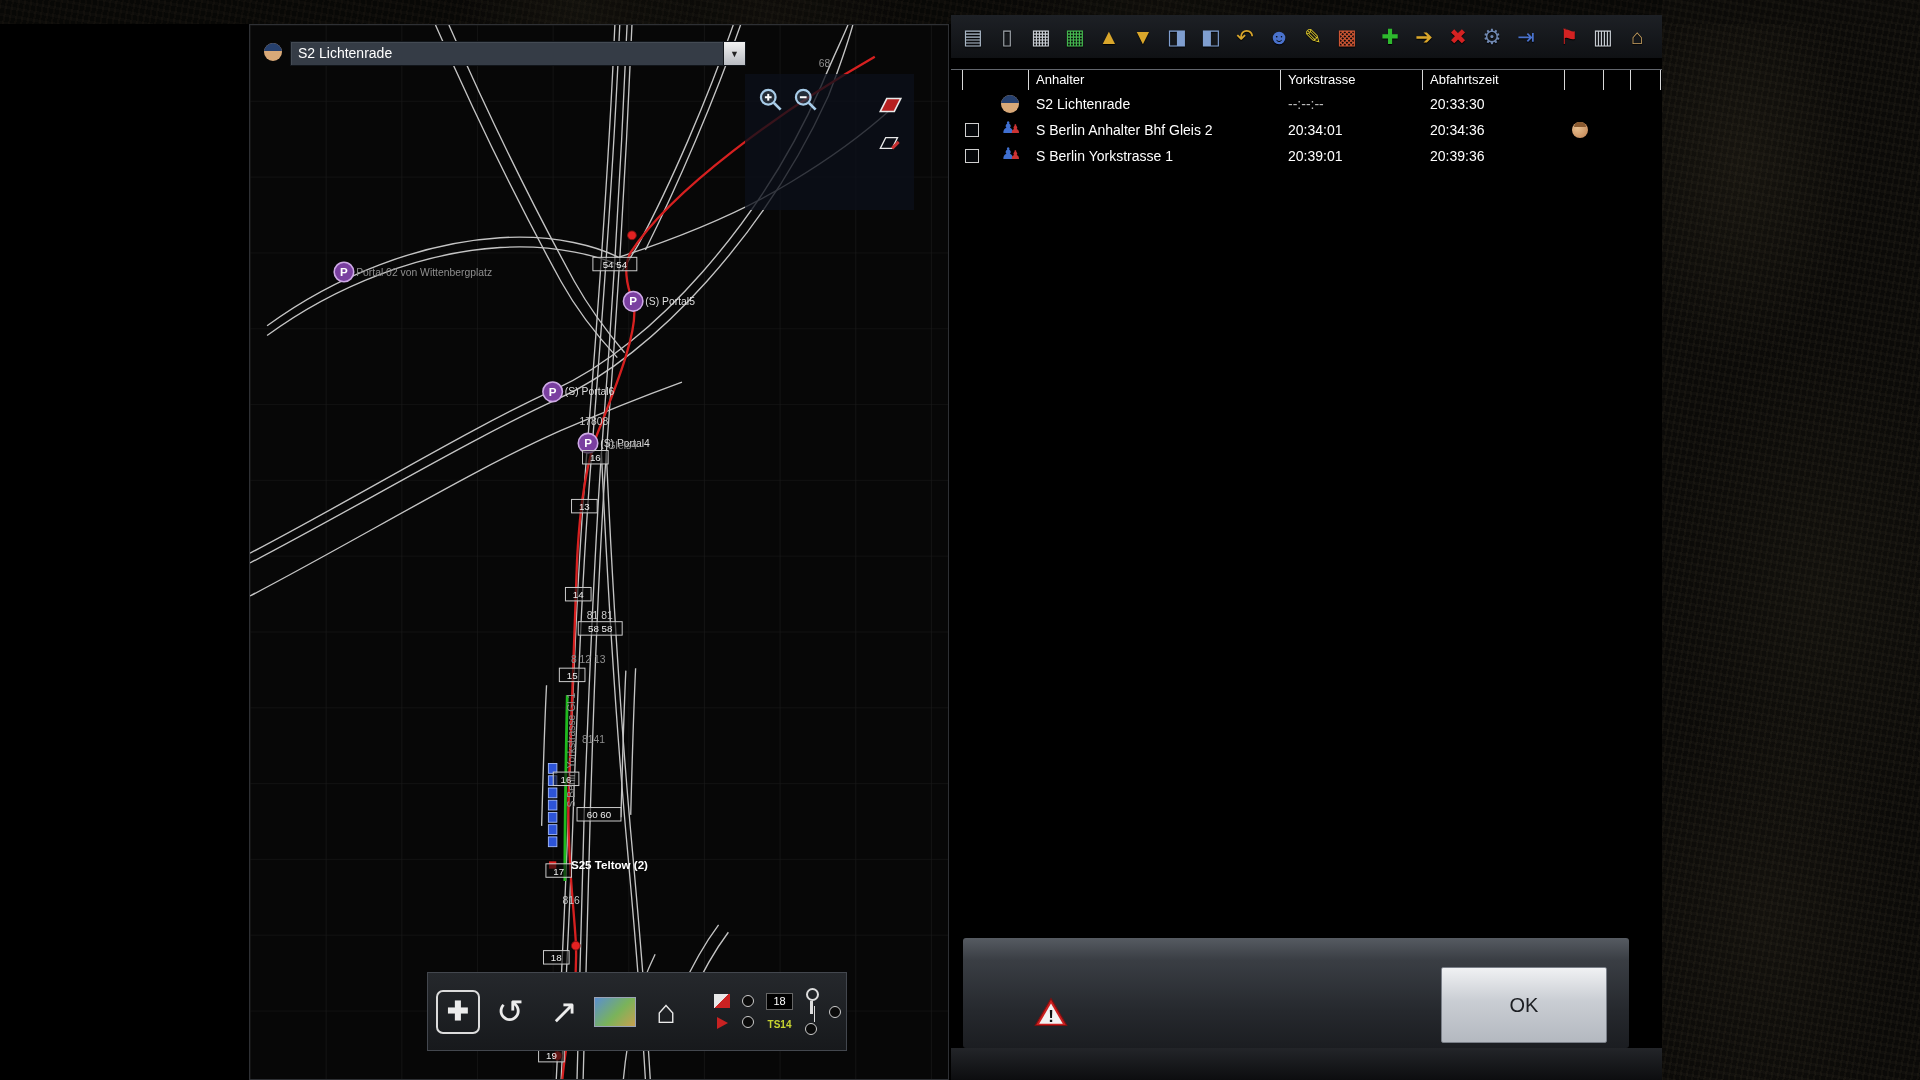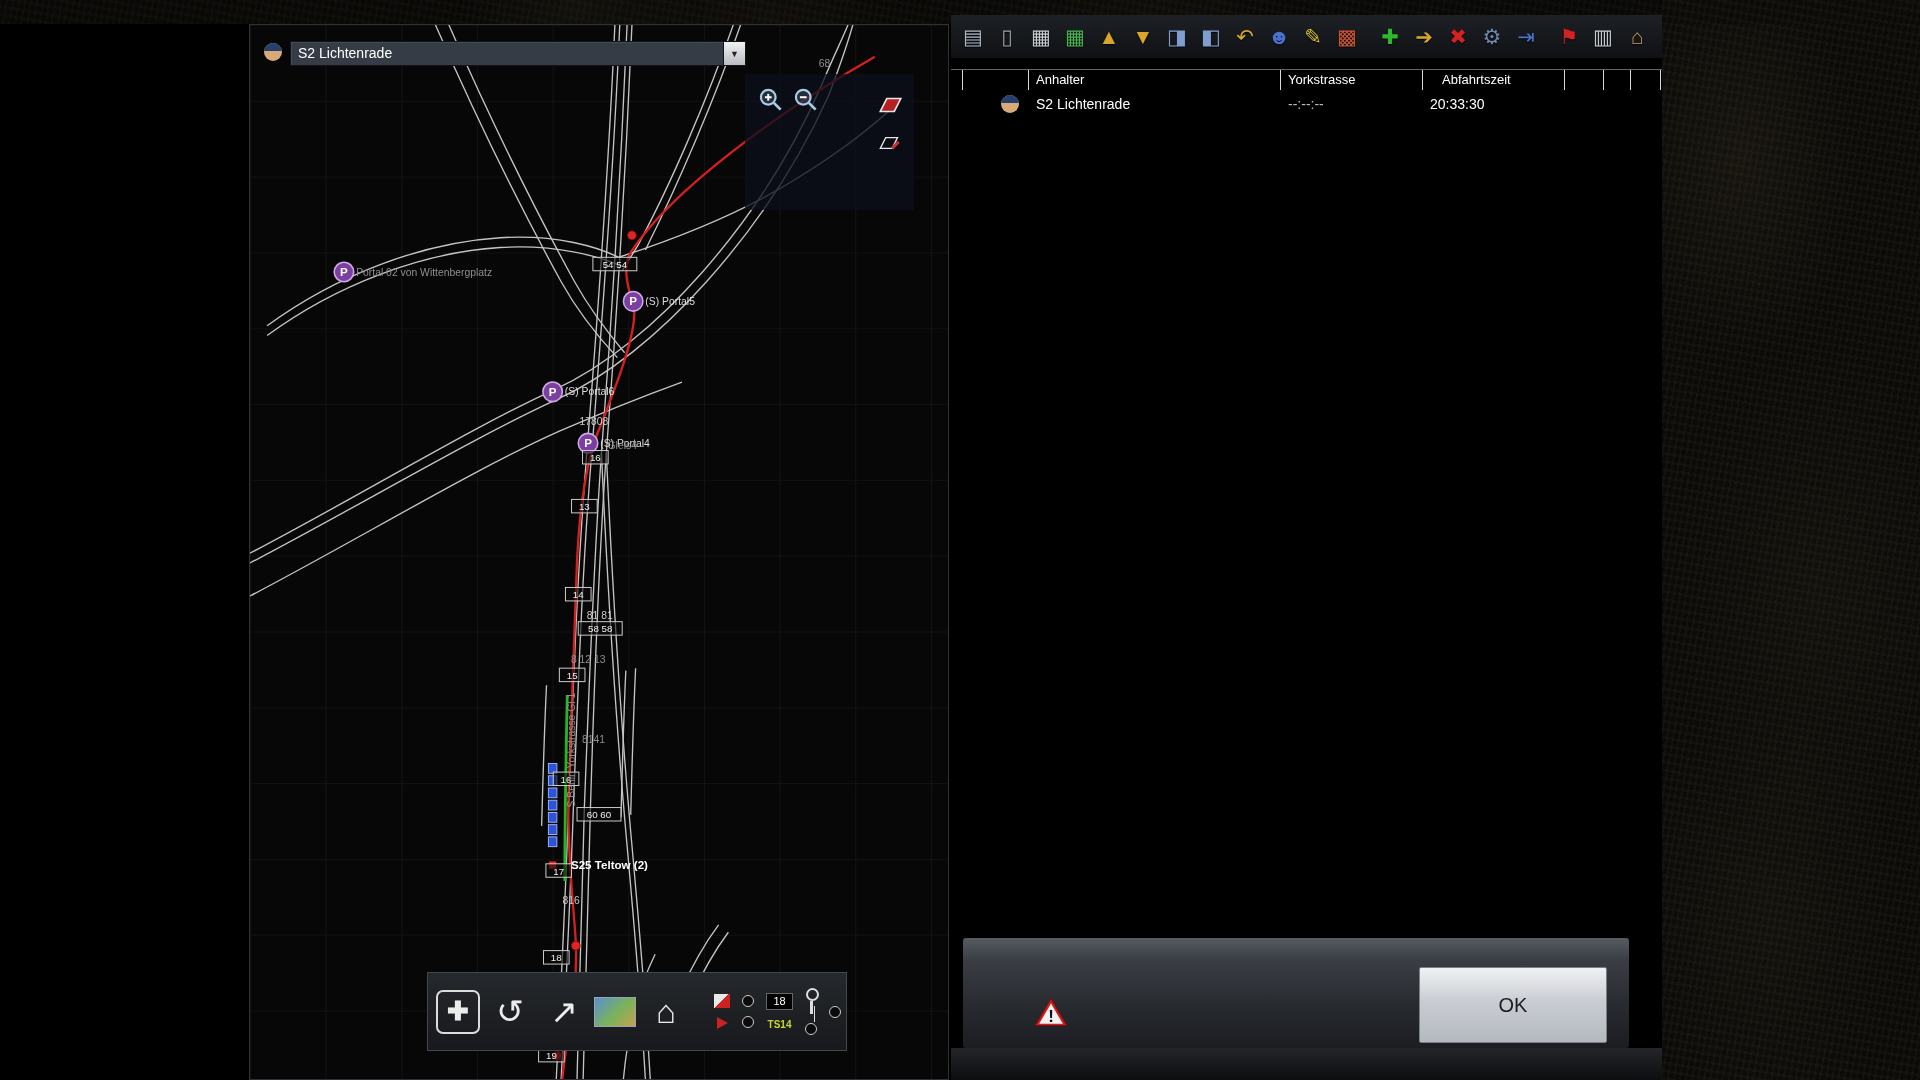--- a/index.html
+++ b/index.html
@@ -100,21 +100,21 @@
   .c-text.dim { color:#b9b9b9; }
   .icon-station { position:relative; width:18px; height:18px; }
   .icon-station::before { content:"♟"; position:absolute; left:0; top:-3px; color:#3f6fd0; font-size:16px; }
   .icon-station::after  { content:"♟"; position:absolute; left:9px; top:1px; color:#cc3333; font-size:12px; }
   .icon-face { width:16px; height:16px; border-radius:50%; background:radial-gradient(circle at 35% 35%, #e8c090, #c08050); position:relative; }
   .icon-face::before { content:""; position:absolute; top:0; left:2px; right:2px; height:5px; border-radius:8px 8px 0 0; background:#8a5a30; }
 
   #footer { position:absolute; left:12px; top:923px; width:666px; height:110px; border-radius:3px;
             background:linear-gradient(180deg,#565b62 0%,#3a3e44 20%,#26292e 65%,#1b1d21 100%); }
   .warning { position:absolute; left:70px; top:58px; width:36px; height:32px; }
-  #ok-button { position:absolute; right:22px; top:29px; width:188px; height:76px;
+  #ok-button { position:absolute; right:22px; top:29px; width:166px; height:76px;
                background:linear-gradient(#f0f1f3,#c9cdd3 45%,#b4b9c0); border:1px solid #7a7f88;
                border-radius:2px; color:#1c1e22; font-size:20px; display:flex; align-items:center; justify-content:center; }
   #footer-strip { position:absolute; left:0; top:1033px; width:711px; height:32px;
                   background:linear-gradient(#232529,#0c0d0f); }
 </style>
 </head>
 <body>
 
 <div id="canvas">
   <div id="bg-right" class="texture"></div>
@@ -315,34 +315,60 @@
       <div class="th-sep" style="left:11px"></div>
       <div class="th-sep" style="left:77px"></div>
       <div class="th-sep" style="left:329px"></div>
       <div class="th-sep" style="left:471px"></div>
       <div class="th-sep" style="left:613px"></div>
       <div class="th-sep" style="left:652px"></div>
       <div class="th-sep" style="left:679px"></div>
       <div class="th-sep" style="left:709px"></div>
       <div class="th-label" style="left:85px">Anhalter</div>
       <div class="th-label" style="left:337px">Yorkstrasse</div>
-      <div class="th-label" style="left:491px">Abfahrtszeit</div>
+      <div class="th-label" style="left:479px">Abfahrtszeit</div>
     </div>
 
     <div id="table-rows">
         <div class="t-row">
           <div class="c-check"></div>
           <div class="c-icon">
             <div class="icon-driver"></div>
           </div>
           <div class="c-text">S2  Lichtenrade</div>
           <div class="c-text dim">--:--:--</div>
           <div class="c-text">20:33:30</div>
           <div class="c-extra"></div>
         </div>
+        <div class="t-row">
+          <div class="c-check">
+            <div class="checkbox"></div>
+          </div>
+          <div class="c-icon">
+            <div class="icon-station"></div>
+          </div>
+          <div class="c-text">S Berlin Anhalter Bhf Gleis 2</div>
+          <div class="c-text">20:34:01</div>
+          <div class="c-text">20:34:36</div>
+          <div class="c-extra">
+            <div class="icon-face"></div>
+          </div>
+        </div>
+        <div class="t-row">
+          <div class="c-check">
+            <div class="checkbox"></div>
+          </div>
+          <div class="c-icon">
+            <div class="icon-station"></div>
+          </div>
+          <div class="c-text">S Berlin Yorkstrasse 1</div>
+          <div class="c-text">20:39:01</div>
+          <div class="c-text">20:39:36</div>
+          <div class="c-extra"></div>
+        </div>
       </div>
 
     <div id="footer">
       <svg class="warning" viewBox="0 0 32 28">
         <path d="M16 2 30 26H2Z" fill="#cc1f1f" stroke="#7a1010" stroke-width="1"></path>
         <path d="M16 6.5 26.5 24.5H5.5Z" fill="#f2f2f2"></path>
         <text x="16" y="23" font-size="15" font-weight="bold" fill="#111" text-anchor="middle">!</text>
       </svg>
       <div id="ok-button">OK</div>
     </div>

